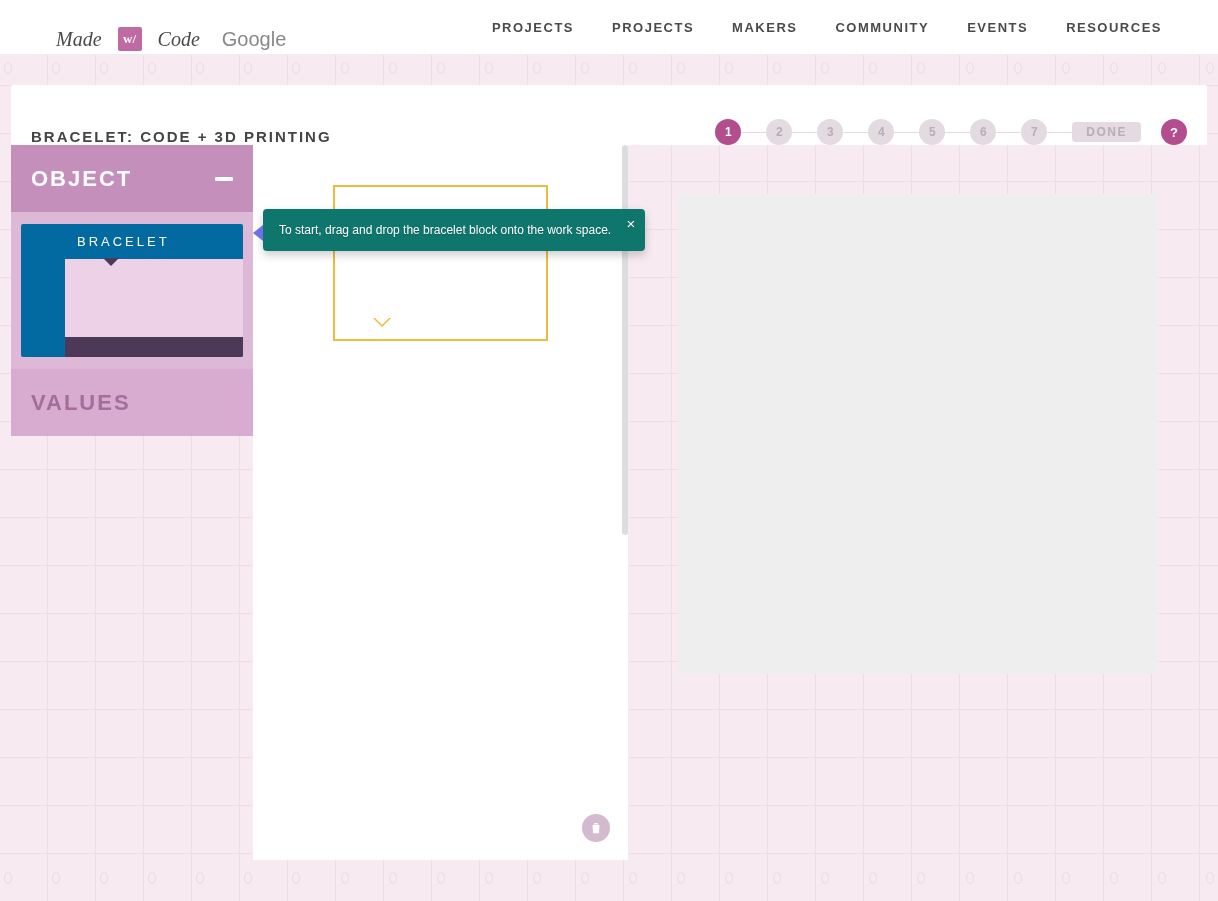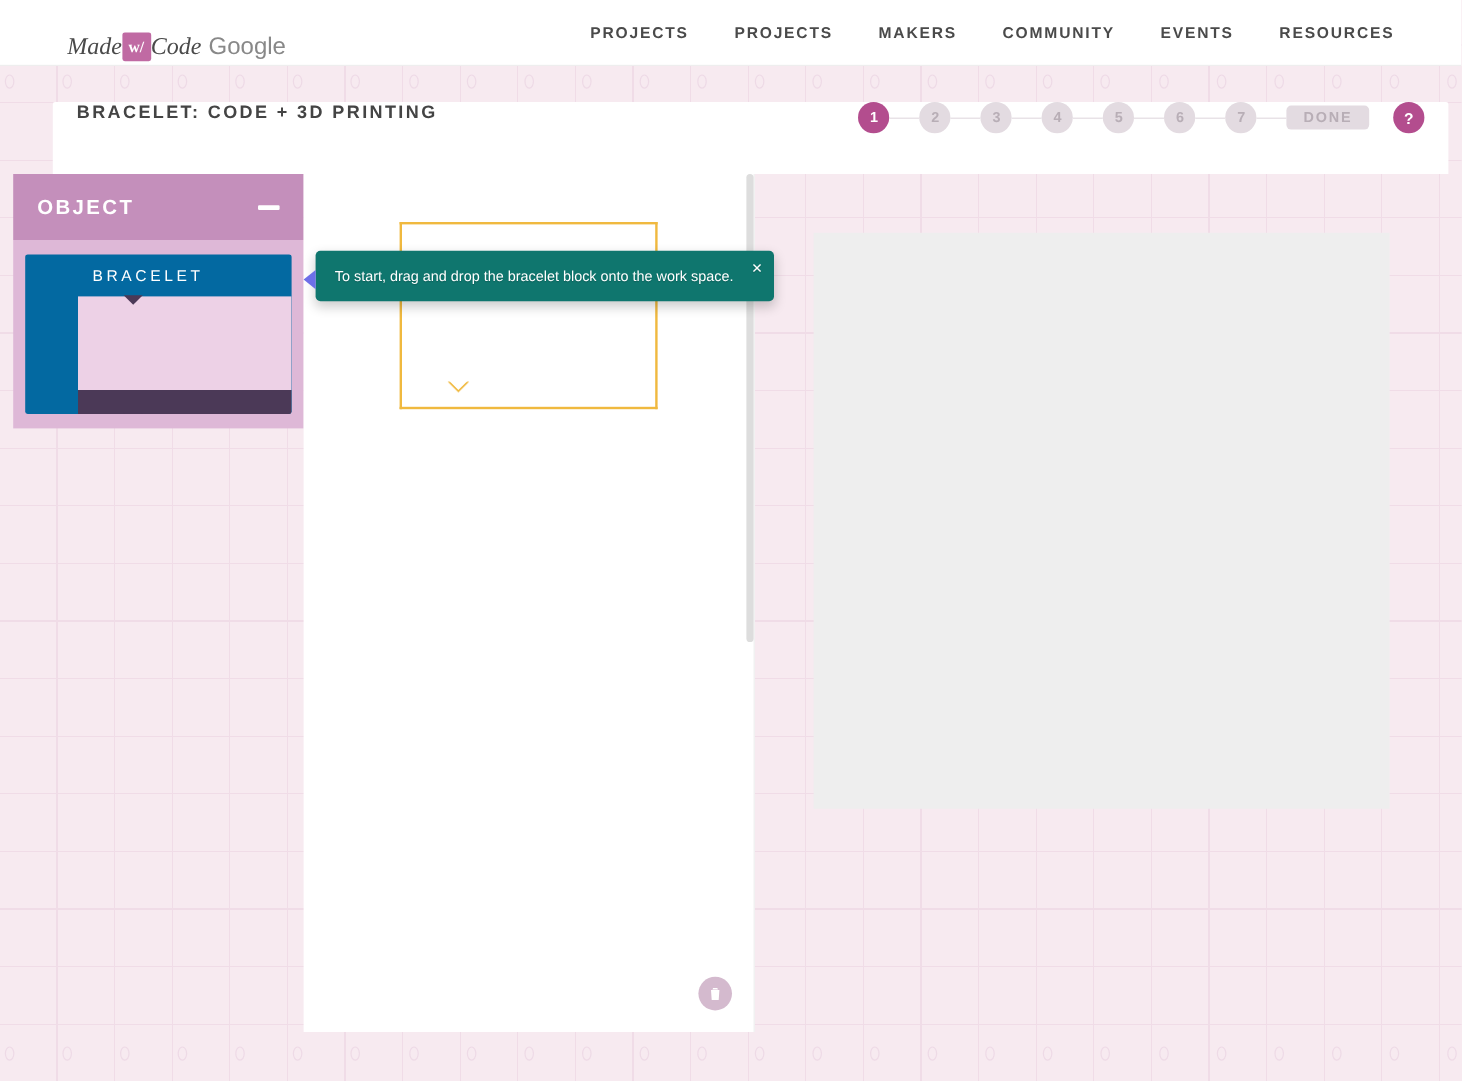--- a/index.html
+++ b/index.html
@@ -41,21 +41,21 @@
   background: #fff;
   display: flex;
   align-items: center;
   padding: 0 56px;
   z-index: 10;
   border-bottom: 1px solid #eee;
 }
 .logo {
   display: flex;
   align-items: flex-end;
-  gap: 0;
+  gap: 16px;
   font-family: Georgia, serif;
   font-style: italic;
   color: #4a4a4a;
   font-size: 20px;
   margin-top: 24px;
 }
 .logo .wbox {
   width: 24px;
   height: 24px;
   background: #c06aa3;
@@ -94,24 +94,23 @@
   left: 11px;
   right: 11px;
   bottom: 41px;
   background: transparent;
 }
 
 .header-bar {
   height: 60px;
   background: #fff;
   display: flex;
-  align-items: flex-start;
+  align-items: flex-end;
   padding: 0 20px 0 20px;
   border-radius: 2px 2px 0 0;
-  margin-left: 33px;
 }
 .project-title {
   font-size: 15px;
   font-weight: 700;
   letter-spacing: 2px;
   color: #444;
 }
 .steps {
   margin-left: auto;
   display: flex;
@@ -165,25 +164,25 @@
 }
 
 .sidebar {
   width: 242px;
   display: flex;
   flex-direction: column;
 }
 .accordion-head {
   background: #c48fbb;
   color: #fff;
-  height: 55px;
+  height: 67px;
   display: flex;
   align-items: center;
   padding: 0 20px;
-  font-size: 17px;
+  font-size: 22px;
   font-weight: 700;
   letter-spacing: 2px;
 }
 .accordion-head .minus {
   margin-left: auto;
   width: 18px;
   height: 4px;
   background: #fff;
   border-radius: 1px;
 }
@@ -453,20 +452,23 @@
         <span>OBJECT</span>
         <span class="minus"></span>
       </div>
       <div class="accordion-body">
         <div class="block-card">
           <div class="label">BRACELET</div>
           <div class="inner"></div>
           <div class="footer"></div>
         </div>
       </div>
+      <div class="accordion-head collapsed">
+        <span>VALUES</span>
+      </div>
     </div>
 
     <div class="workspace">
       <div class="dropzone">
         <div class="dz-top"></div>
         <div class="dz-bottom"></div>
       </div>
       <div class="trash">
         <svg viewBox="0 0 24 24">
             <path d="M6 7h12l-1 14H7L6 7zm3-3h6l1 2H8l1-2z"></path>

